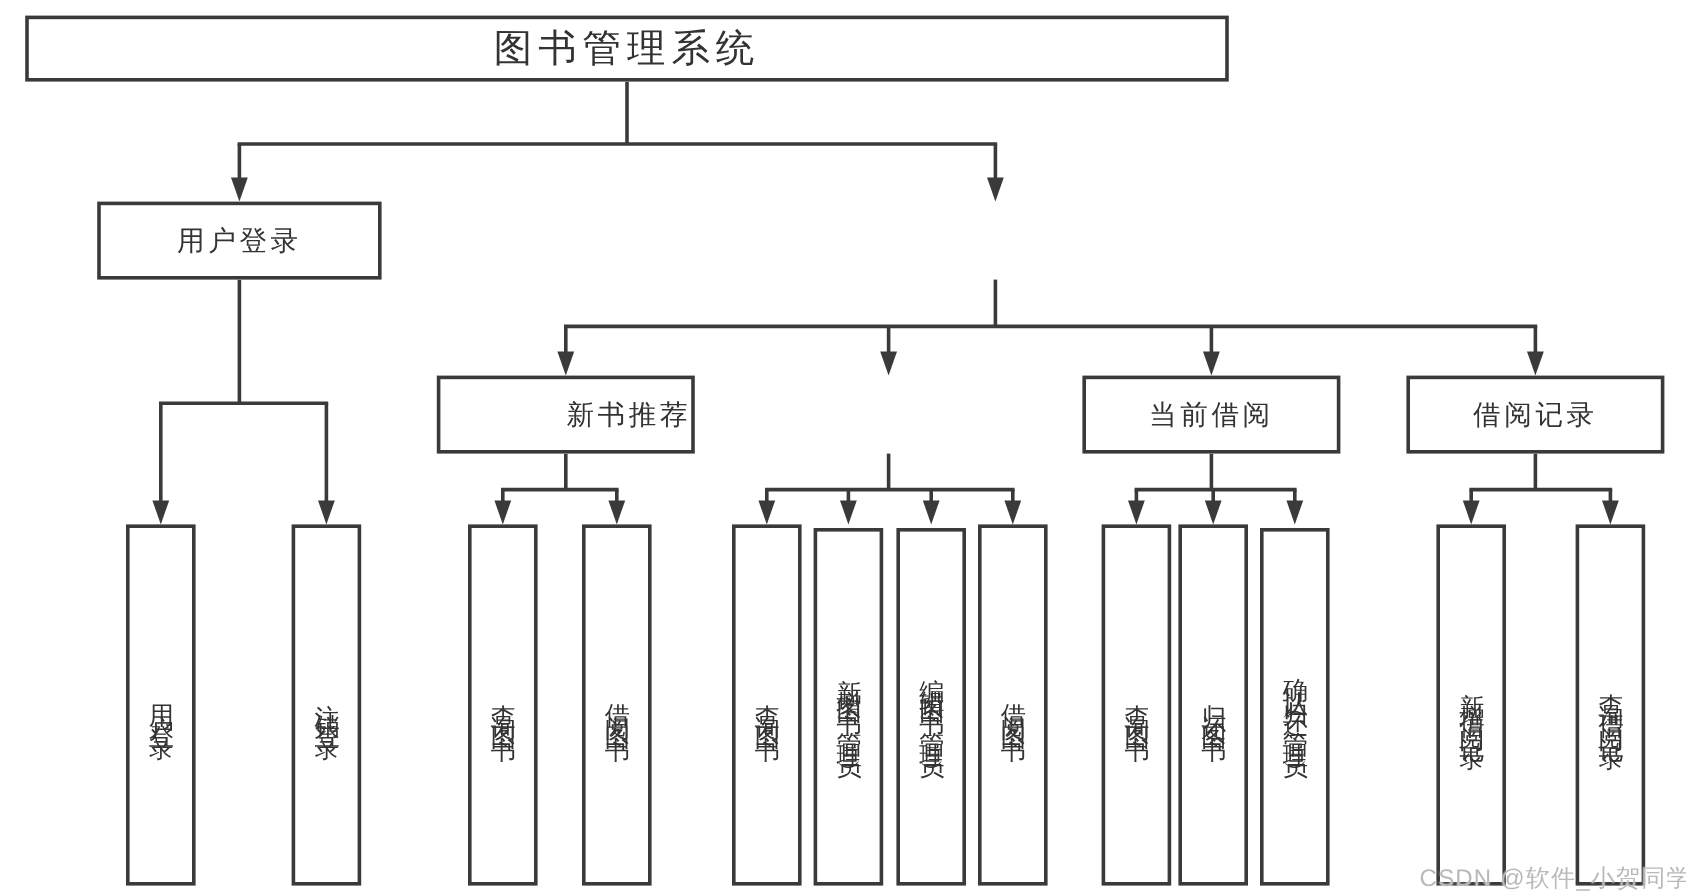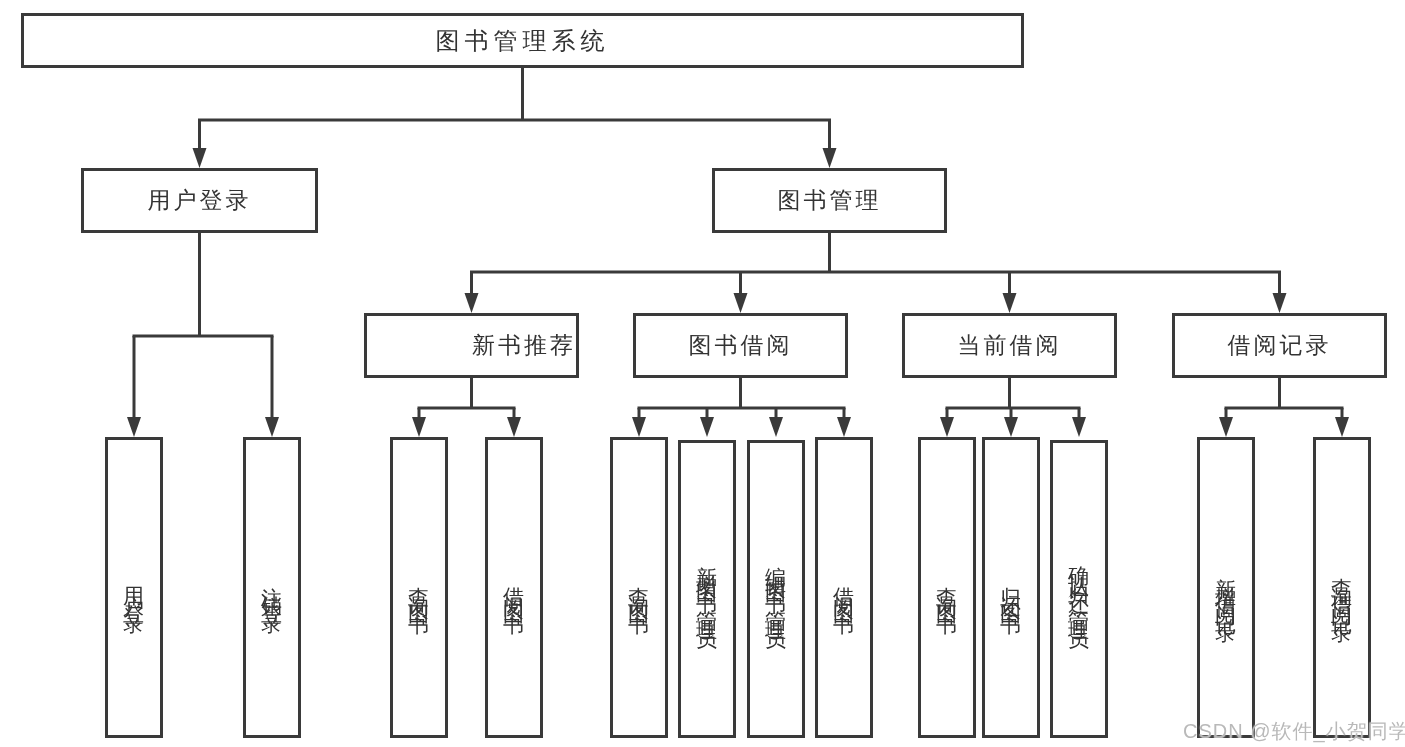--- a/index.html
+++ b/index.html
@@ -19,21 +19,21 @@
     display: flex;
     align-items: center;
     justify-content: center;
   }
   .hlabel {
     color: #333333;
     font-size: 23px;
     letter-spacing: 3px;
     white-space: nowrap;
   }
-  .root .hlabel { font-size: 24px; letter-spacing: 5px; }
+  .root .hlabel { font-size: 32px; letter-spacing: 5px; }
   .vlabel {
     color: #333333;
     font-size: 21px;
     letter-spacing: 9px;
     writing-mode: vertical-rl;
     text-orientation: mixed;
     line-height: 1;
     white-space: nowrap;
   }
   #wires { position: absolute; left: 0; top: 0; }
@@ -131,30 +131,24 @@
     </g>
   </svg>
 
   <div class="node root" style="left:21px; top:13px; width:1003px; height:55px;">
     <span class="hlabel">图书管理系统</span>
   </div>
 
   <div class="node" style="left:81px; top:168px; width:237px; height:65px;">
     <span class="hlabel">用户登录</span>
   </div>
-  <div class="node" style="left:712px; top:168px; width:235px; height:65px;">
-    <span class="hlabel">图书管理</span>
-  </div>
 
   <div class="node" style="left:364px; top:313px; width:215px; height:65px;justify-content:flex-end;">
     <span class="hlabel">新书推荐</span>
   </div>
-  <div class="node" style="left:633px; top:313px; width:215px; height:65px;">
-    <span class="hlabel">图书借阅</span>
-  </div>
   <div class="node" style="left:902px; top:313px; width:215px; height:65px;">
     <span class="hlabel">当前借阅</span>
   </div>
   <div class="node" style="left:1172px; top:313px; width:215px; height:65px;">
     <span class="hlabel">借阅记录</span>
   </div>
 
   <div class="node" style="left:105px; top:437px; width:58px; height:301px;">
     <span class="vlabel">用户登录</span>
   </div>

